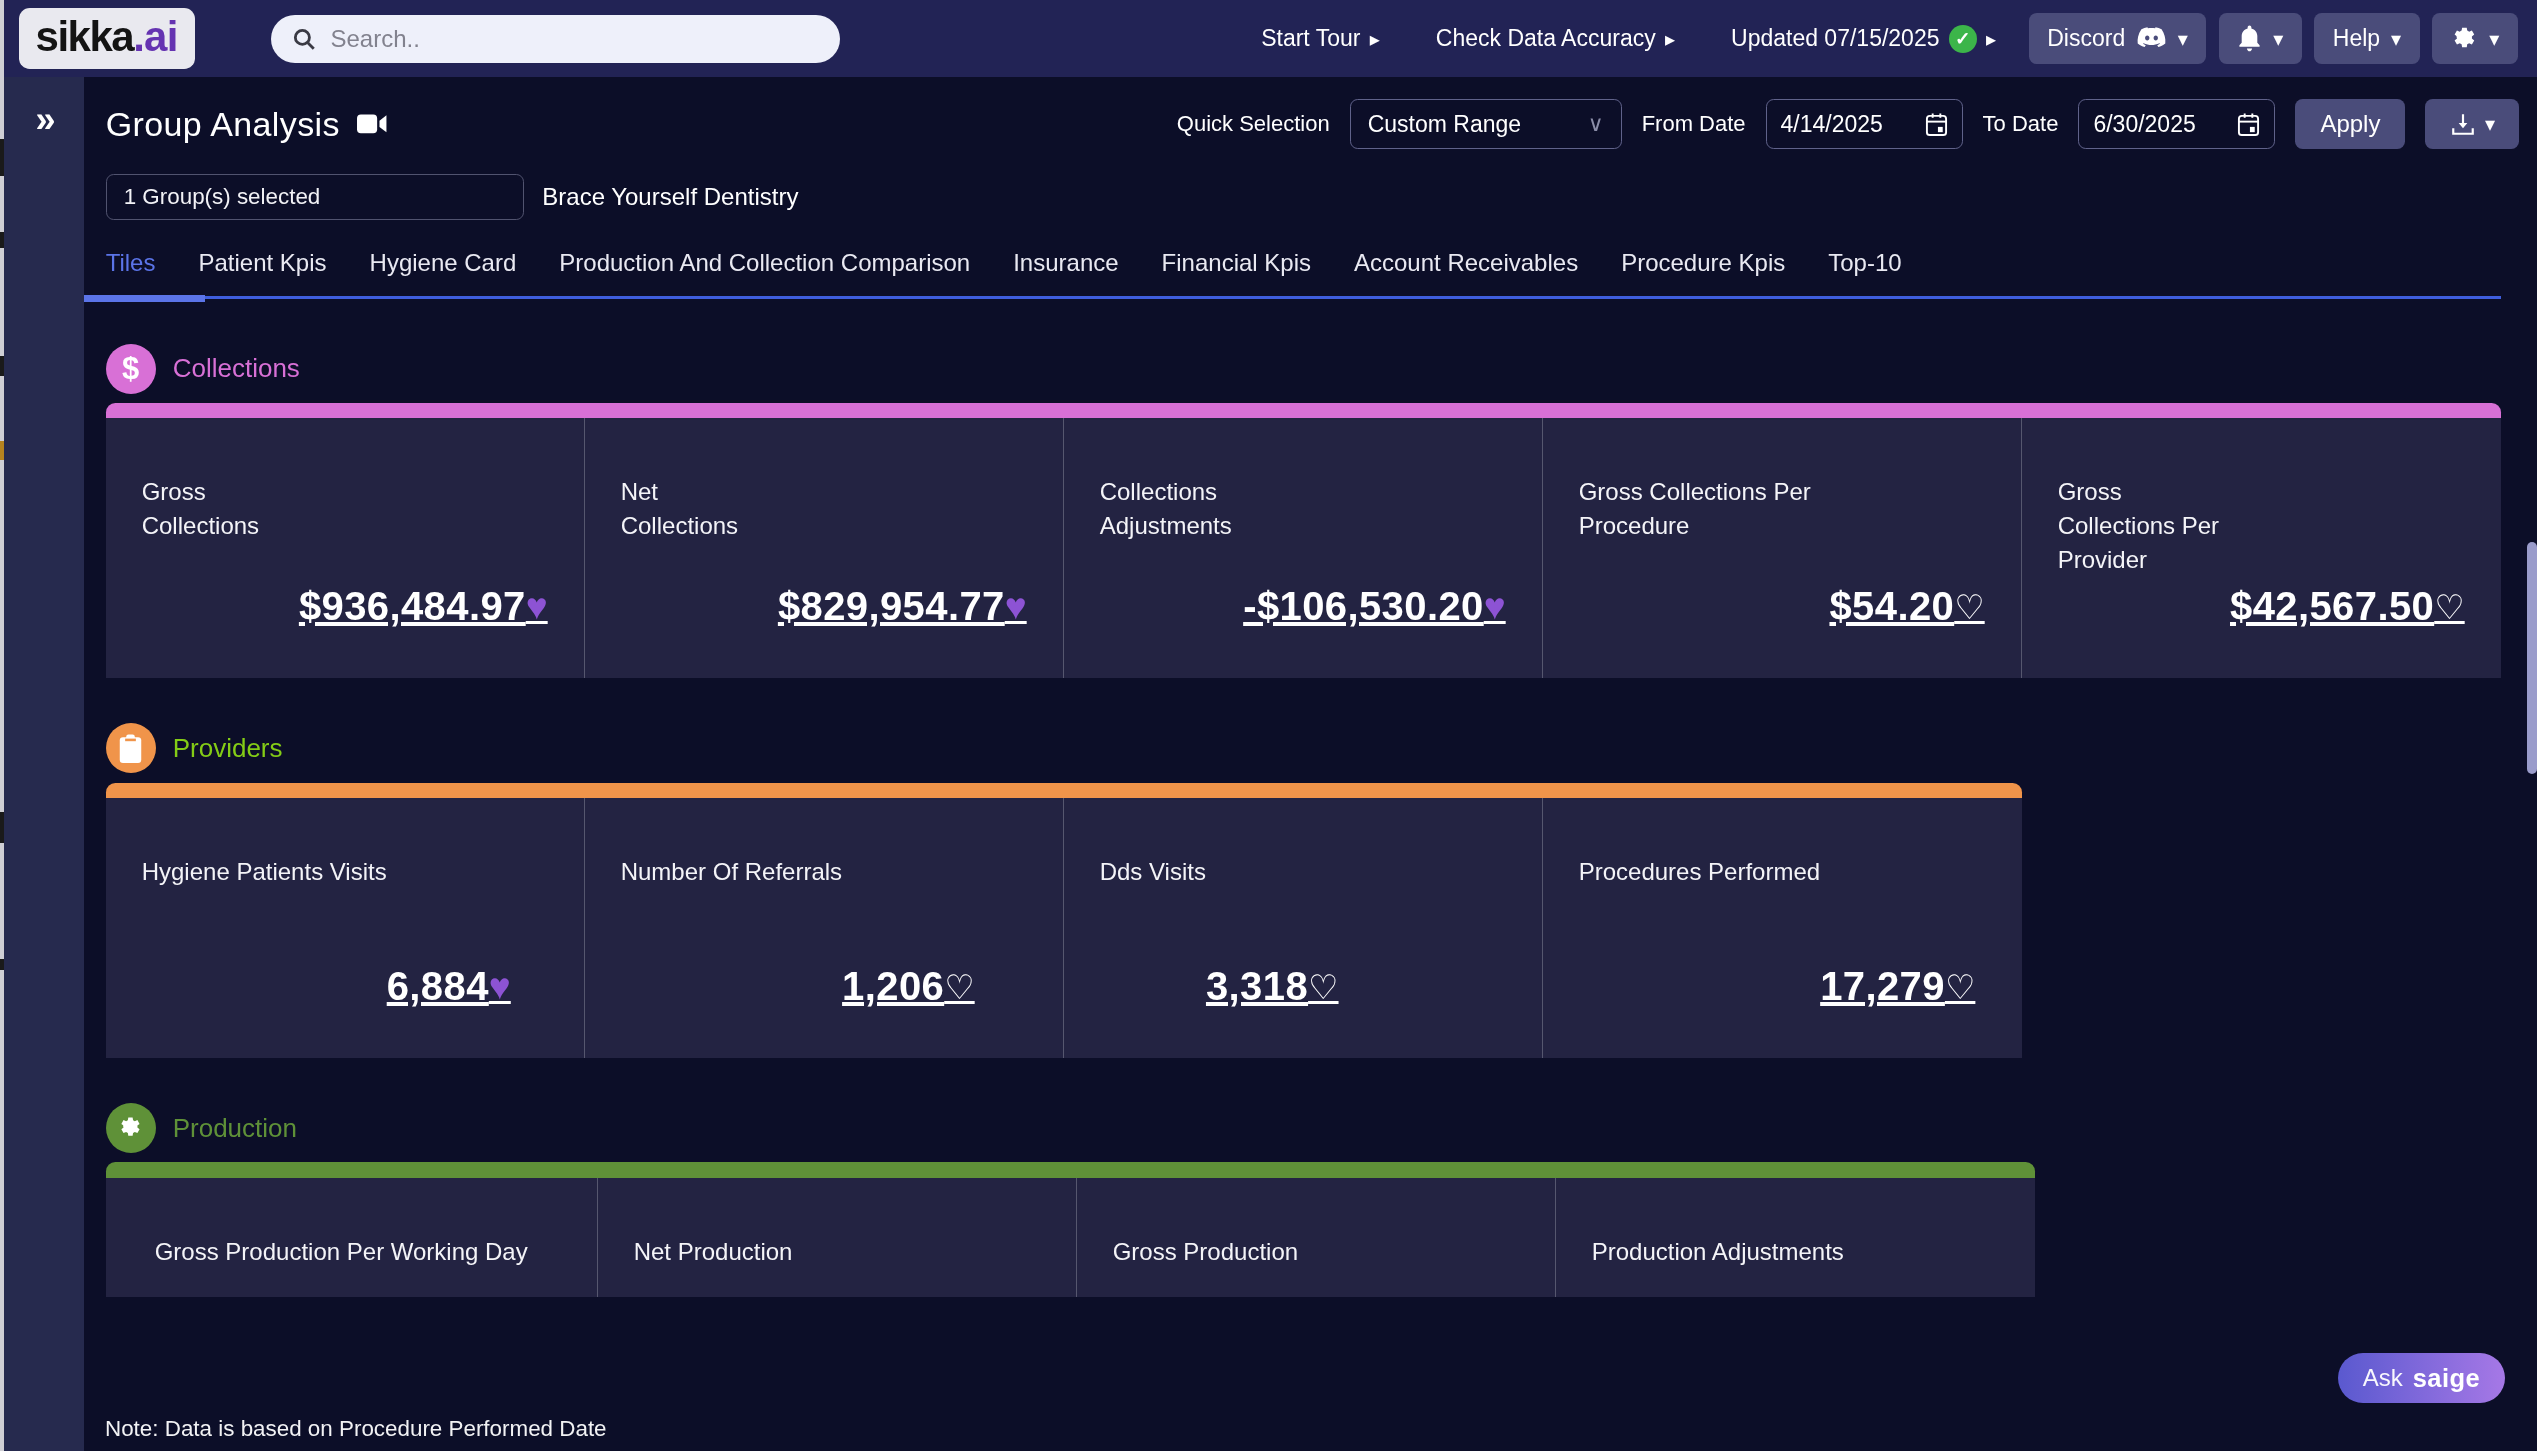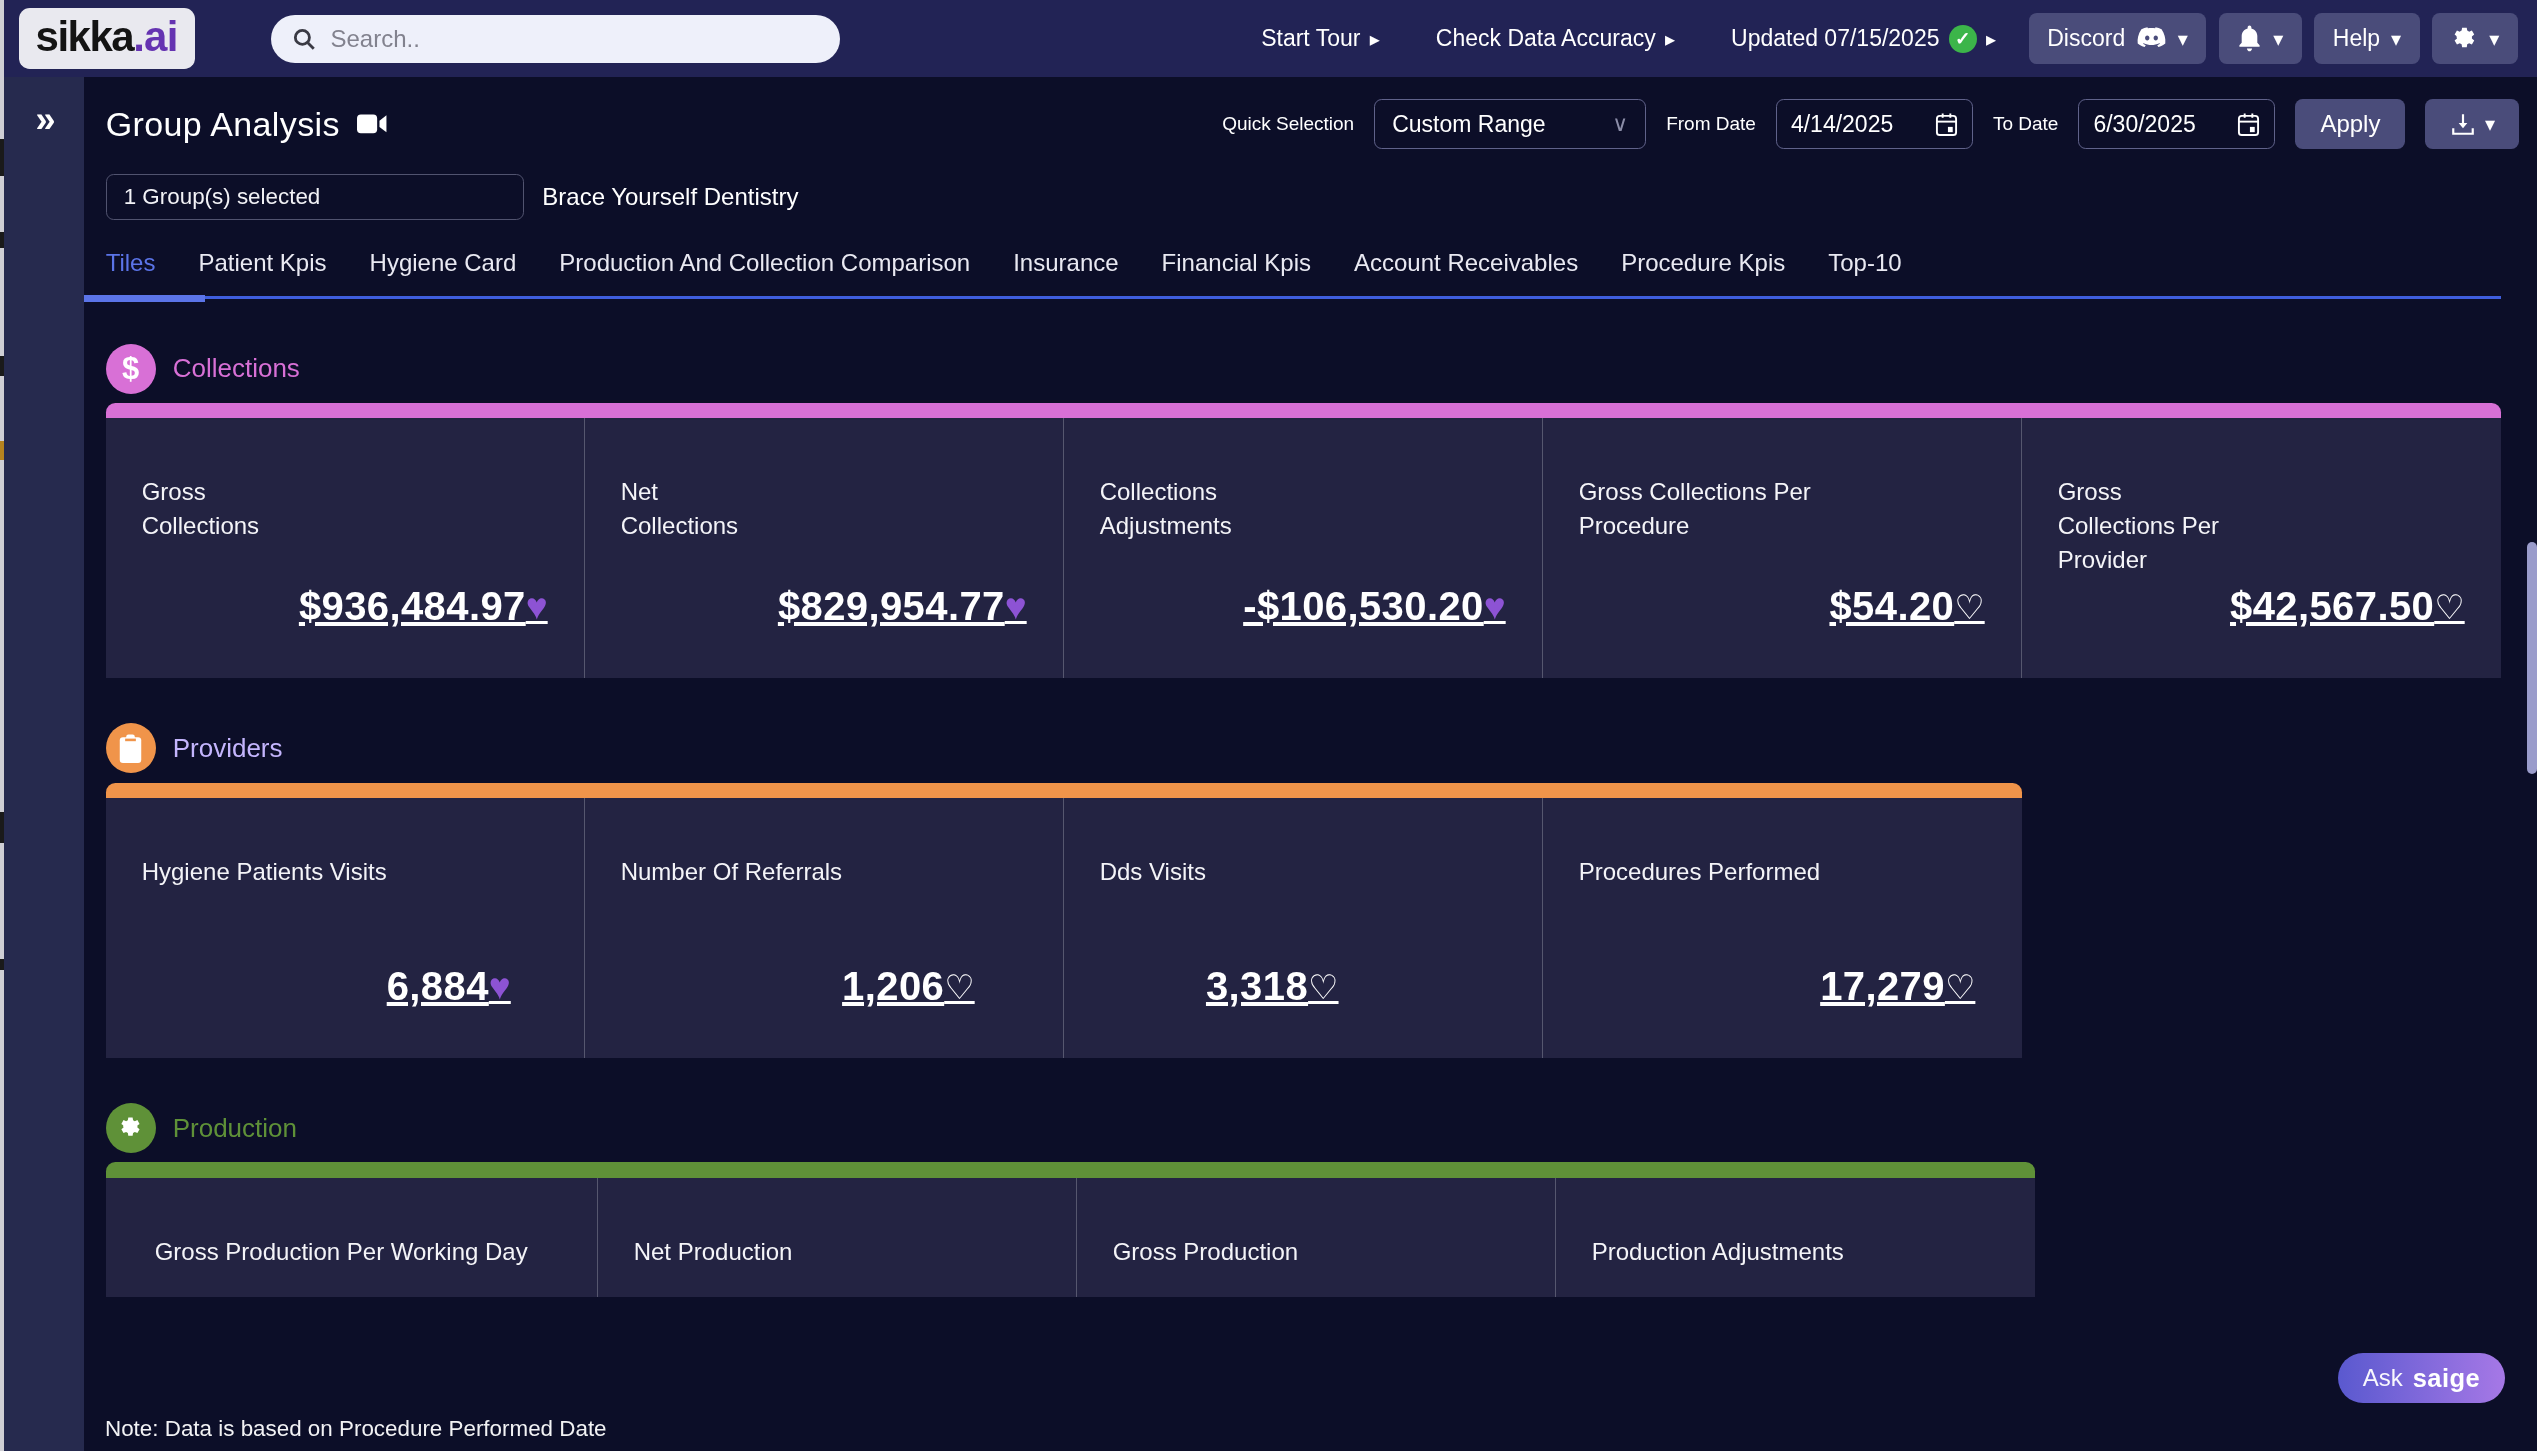--- a/index.html
+++ b/index.html
@@ -30,21 +30,21 @@
   .side-rail { position:absolute; left:3.9px; top:77px; width:80px; height:1374px; background:#262a4e; z-index:3; }
   .expand-btn { margin:21.7px auto 0; width:46px; text-align:center; font-size:36px; font-weight:800; color:#fff; cursor:pointer; letter-spacing:-3.1px; }
 
   
   .main { position:absolute; left:84px; top:77px; width:2454px; height:1374px; background:#0c0e28; padding:0 0 0 21.7px; }
 
   .header-row { display:flex; align-items:center; margin-top:20px; height:54px; padding-right:18.6px; }
   .page-title { font-size:34px; font-weight:500; letter-spacing:0.4px; }
   .cam { margin-left:17px; cursor:pointer; }
   .controls { margin-left:auto; display:flex; align-items:center; gap:20px; }
-  .ctl-label { font-size:19px; white-space:nowrap; }
+  .ctl-label { font-size:22px; white-space:nowrap; }
   .select-box { width:272px; height:50px; border:1.5px solid #60628a; border-radius:7.7px; display:flex; align-items:center; justify-content:space-between; padding:0 17px; font-size:23px; cursor:pointer; }
   .select-box .chev { color:#8b8da8; font-size:21.7px; }
   .date-box { width:197px; height:50px; border:1.5px solid #60628a; border-radius:7.7px; display:flex; align-items:center; justify-content:space-between; padding:0 14px; font-size:23px; cursor:text; }
   .apply-btn { width:110px; height:50px; background:#4a4c7a; border:none; border-radius:7.7px; color:#fff; font-size:24px; font-family:"Liberation Sans", sans-serif; cursor:pointer; }
   .dl-btn { width:94px; height:50px; background:#4a4c7a; border:none; border-radius:7.7px; color:#fff; display:flex; align-items:center; justify-content:center; gap:9.3px; cursor:pointer; font-size:20px; }
 
   .group-row { display:flex; align-items:center; margin-top:23px; }
   .group-box { width:418px; height:46px; border:1.5px solid #51536f; border-radius:7.7px; display:flex; align-items:center; padding:0 17px; font-size:22.4px; color:#f2f2f6; }
   .group-name { margin-left:18.6px; font-size:24px; }
 
@@ -273,21 +273,21 @@
     <div class="sec-head">
       <div class="sec-badge" style="background: rgb(240, 148, 74);">
 
         <svg class="badge-glyph g-clipboard" width="25" height="29" viewBox="0 0 22 27">
               <rect x="1" y="3" width="20" height="24" rx="3" fill="#fff"></rect>
               <rect x="7" y="0.5" width="8" height="5" rx="2" fill="#fff"></rect>
               <line x1="6" y1="5.5" x2="16" y2="5.5" stroke-width="2.4" class="clip-line" stroke="#f0944a"></line>
             </svg>
 
       </div>
-      <span class="sec-title" style="color: #c4b5fd;">Providers</span>
+      <span class="sec-title" style="color: #84cc16;">Providers</span>
     </div>
     <div class="panel">
       <div class="panel-top" style="background: rgb(240, 148, 74);"></div>
       <div class="cards">
             <div class="card">
     <div class="card-title">Hygiene Patients Visits</div>
     <div class="value-row">
       <span class="card-value">6,884</span>
       <span class="heart filled" style="color: rgb(141, 83, 212);">♥</span>
     </div>

